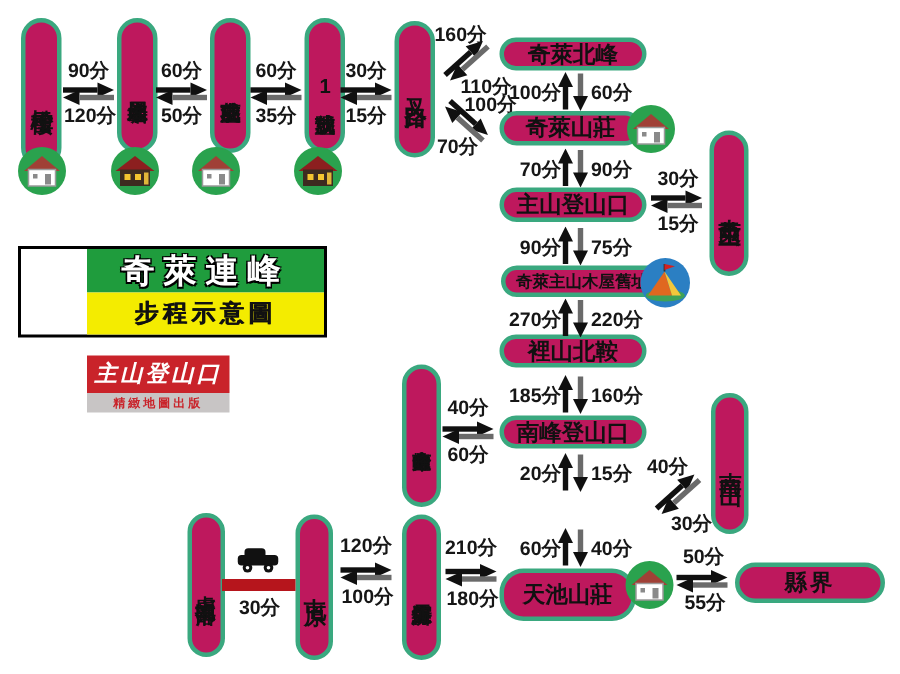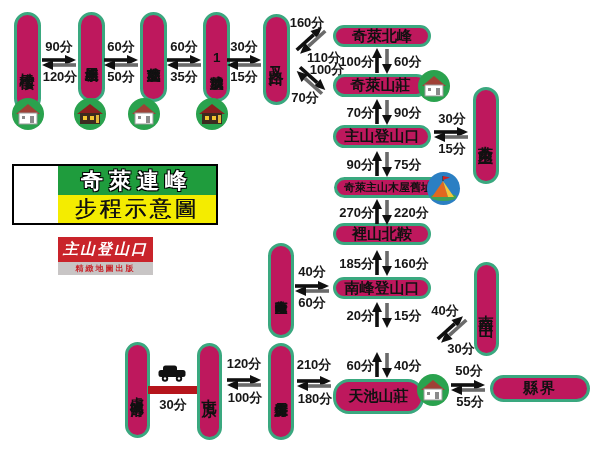--- a/index.html
+++ b/index.html
@@ -15,21 +15,21 @@
   .c{transform:translateX(-50%);}
   .arr{position:absolute;line-height:0;}
   
   .icn{position:absolute;line-height:0;}
   
   #titlebox{position:absolute;left:12px;top:164px;width:206px;height:61px;border:2px solid #000;box-sizing:border-box;padding-left:44px;}
   #titlebox .tg{height:29px;background:#1f9c3d;display:flex;align-items:center;justify-content:center;
        color:#fff;font-weight:bold;font-size:22px;letter-spacing:6px;
        text-shadow:1px 1px 0 #000,-1px 1px 0 #000,1px -1px 0 #000,-1px -1px 0 #000;}
   #titlebox .ty{height:28px;background:#f4ec00;display:flex;align-items:center;justify-content:center;
-       color:#111;font-weight:normal;font-size:22px;letter-spacing:3px;
+       color:#111;font-weight:bold;font-size:16px;letter-spacing:3px;
        text-shadow:0.5px 0 0 #111;}
   
   #logo{position:absolute;left:58px;top:237px;width:95px;height:38px;}
   #logo .lr{height:25px;background:#c9232a;display:flex;align-items:center;justify-content:center;
        color:#fff;font-weight:bold;font-style:italic;font-size:15px;letter-spacing:2px;}
   #logo .lg{height:13px;background:#c8c5c5;display:flex;align-items:center;justify-content:center;
        color:#c9232a;font-weight:bold;font-size:8px;letter-spacing:2px;}
   
   #roadbar{position:absolute;left:148px;top:386px;width:49px;height:8px;background:#b6151c;}
 </style>

